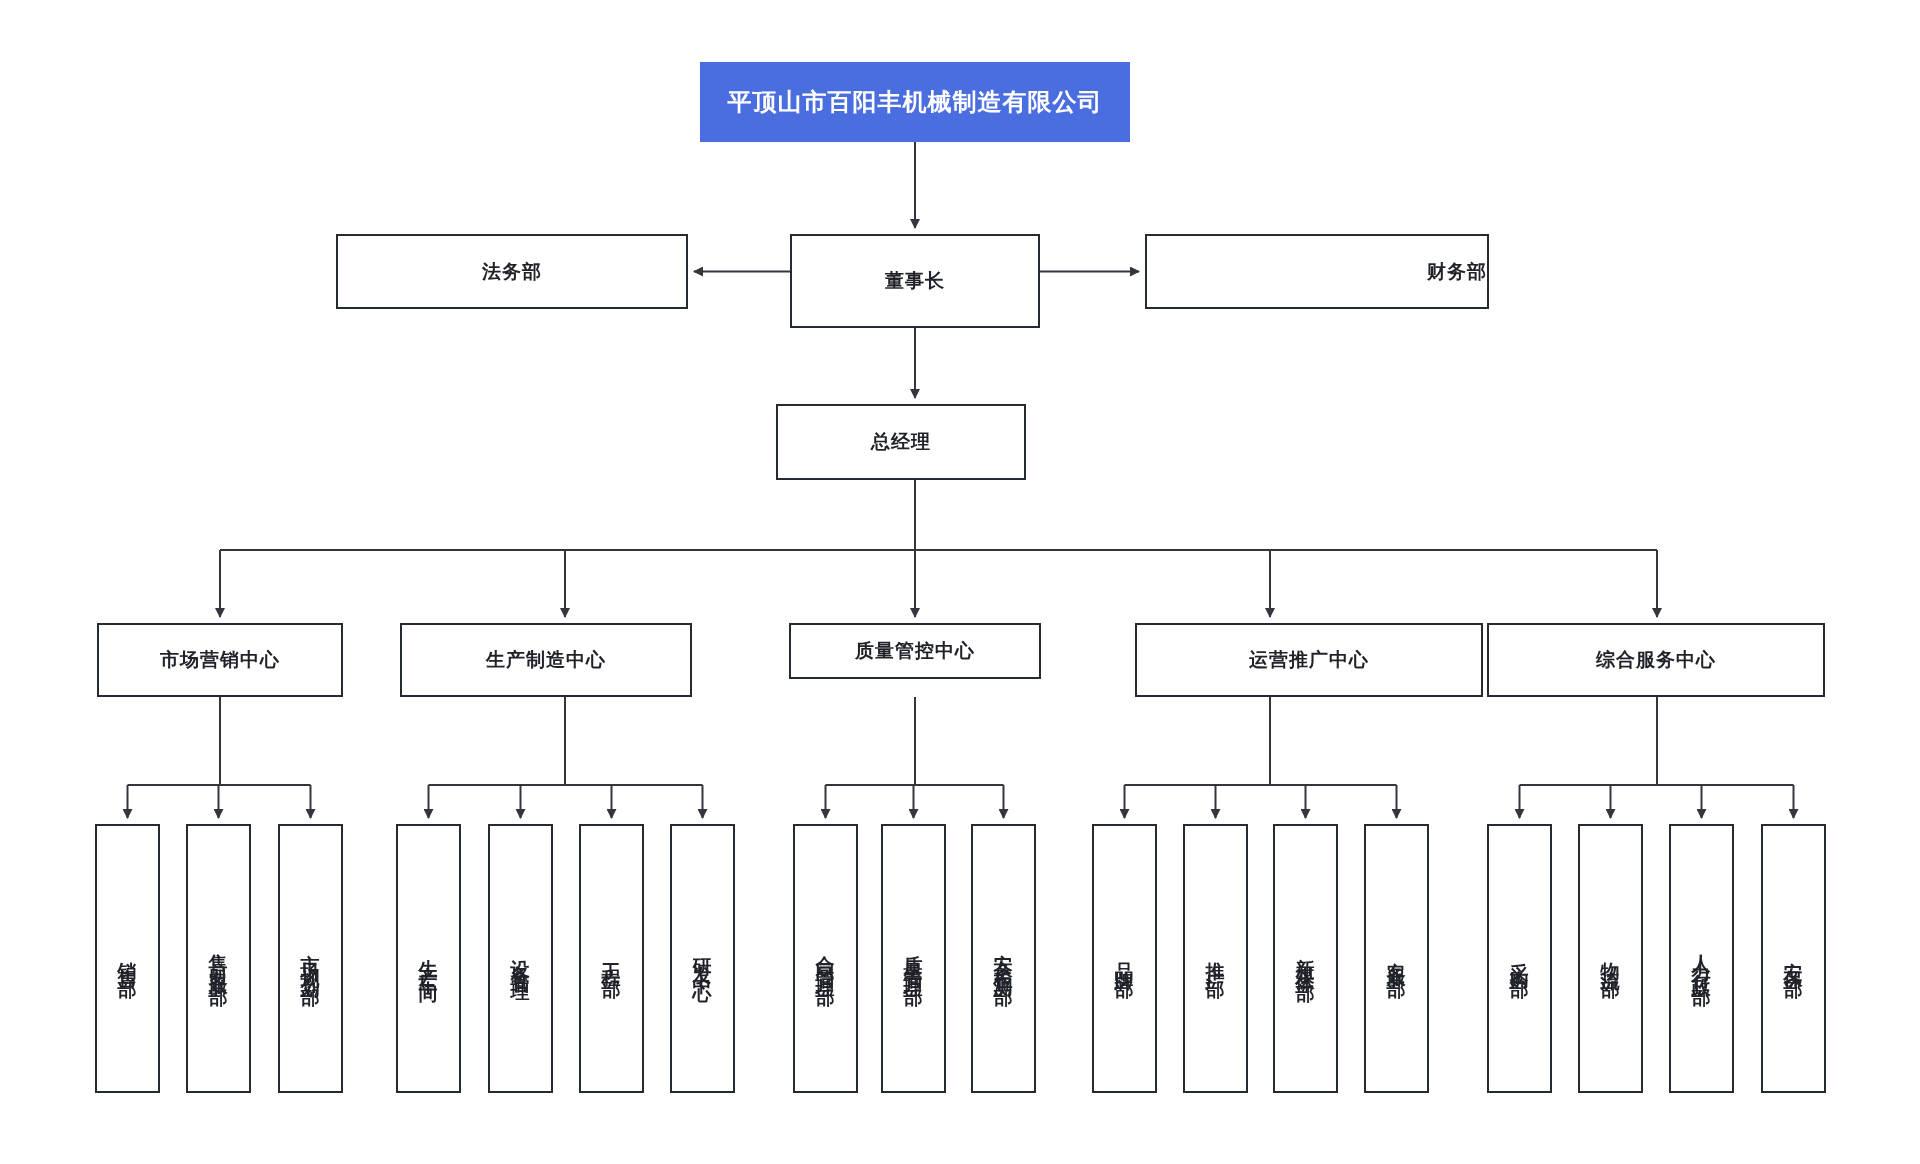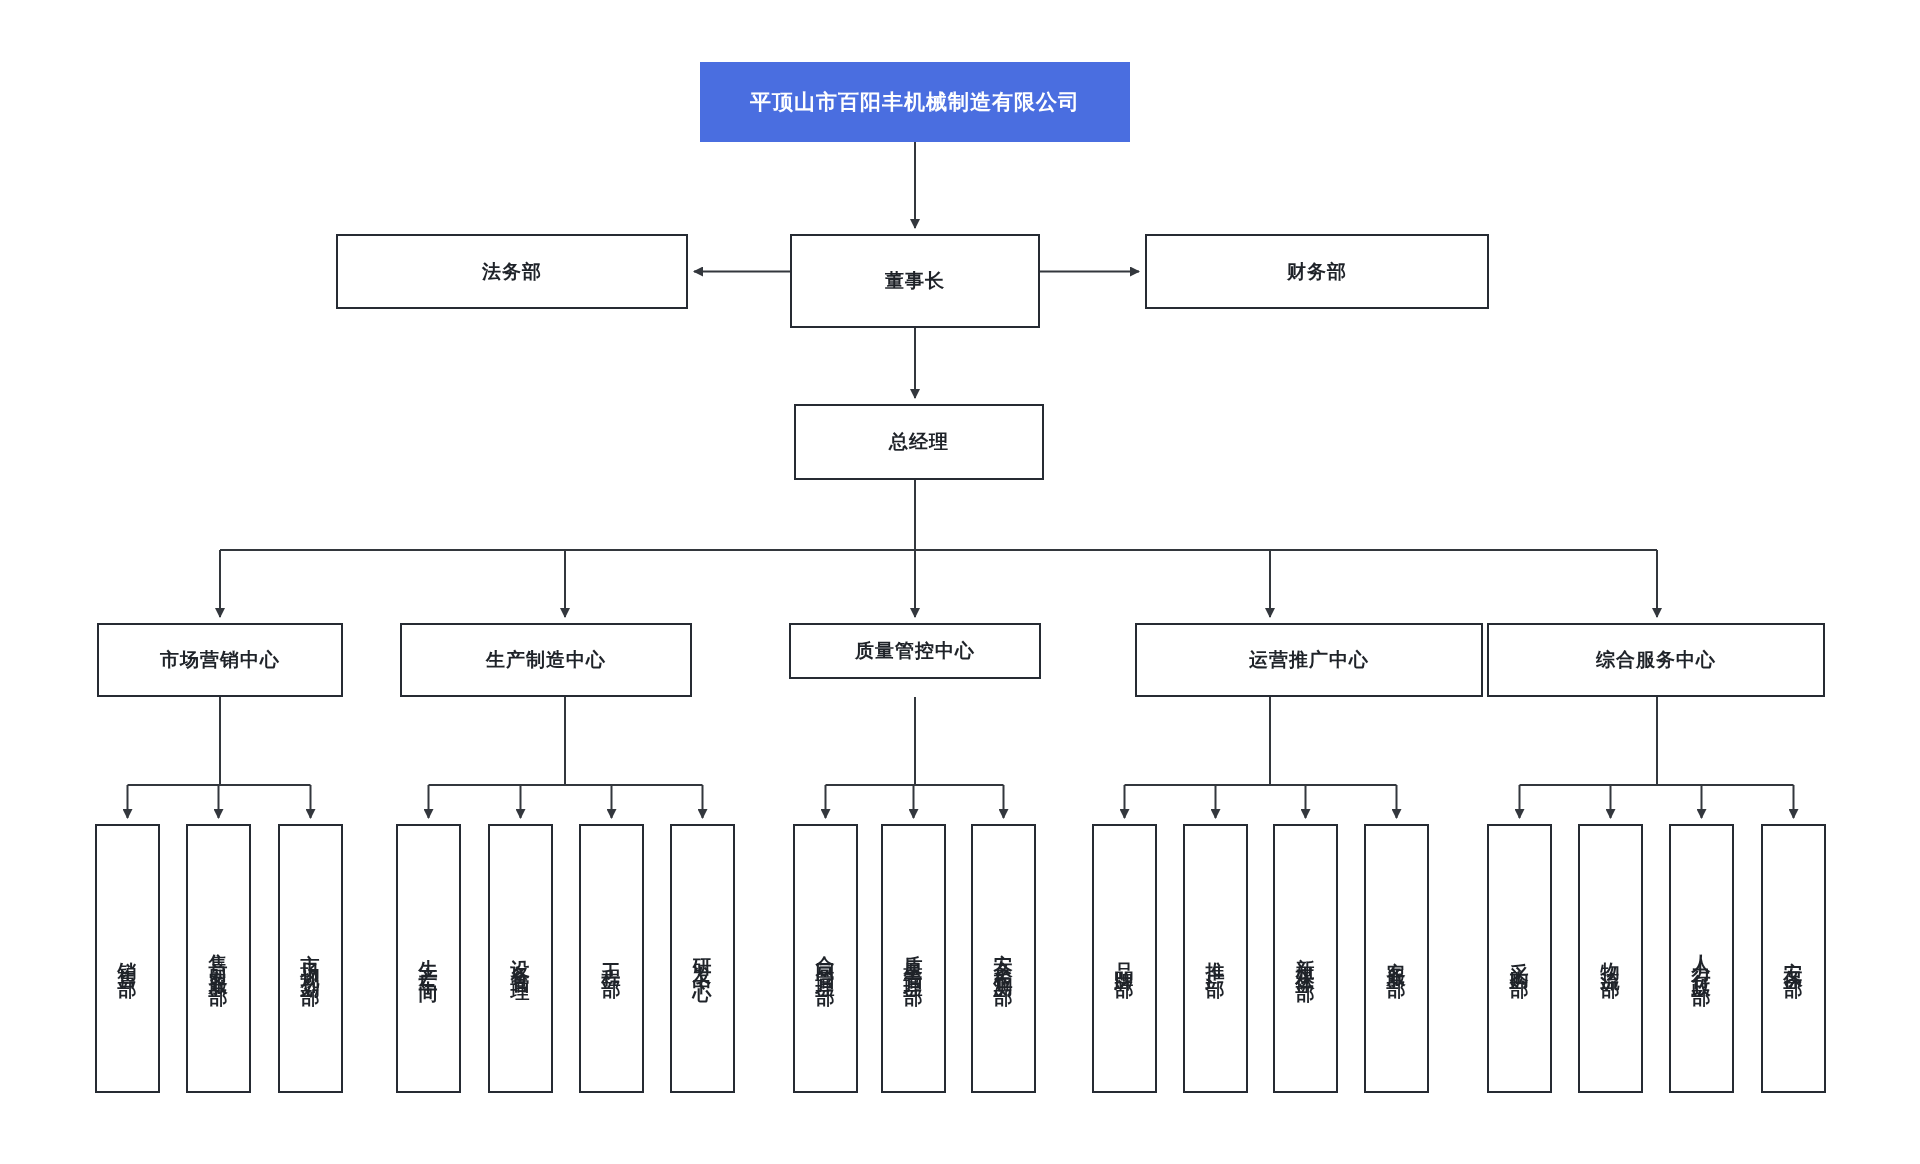--- a/index.html
+++ b/index.html
@@ -7,21 +7,21 @@
     position:relative; width:1920px; height:1164px; background:#ffffff;
     font-family:"DejaVu Sans","Liberation Sans",sans-serif; overflow:hidden;
   }
   svg.wires { position:absolute; left:0; top:0; pointer-events:none; }
   .node {
     position:absolute; box-sizing:border-box; background:#ffffff;
     border:2px solid #262b33; display:flex; align-items:center; justify-content:center;
     color:#1f2329; font-weight:bold; font-size:19px; letter-spacing:1px;
   }
   .node.root {
-    background:#4a6ee0; border:none; color:#ffffff; font-size:21px; letter-spacing:1px;
+    background:#4a6ee0; border:none; color:#ffffff; font-size:24px; letter-spacing:1px;
   }
   .node.leaf span.vtext {
     writing-mode:vertical-rl; text-orientation:upright;
     letter-spacing:8px; font-size:19px; line-height:1;
   }
 </style>
 </head>
 <body>
 
 <div id="canvas">
@@ -90,25 +90,25 @@
   <div class="node root" style="left:700px; top:62px; width:430px; height:80px;">
     <span>平顶山市百阳丰机械制造有限公司</span>
   </div>
 
   <div class="node" style="left:336px; top:234px; width:352px; height:75px;">
     <span>法务部</span>
   </div>
   <div class="node" style="left:790px; top:234px; width:250px; height:94px;">
     <span>董事长</span>
   </div>
-  <div class="node" style="left:1145px; top:234px; width:344px; height:75px;">
+  <div class="node" style="left:1145px; top:234px; width:344px; height:75px;justify-content:flex-end;">
     <span>财务部</span>
   </div>
 
-  <div class="node" style="left:794px; top:404px; width:250px; height:76px;">
+  <div class="node" style="left:776px; top:404px; width:250px; height:76px;">
     <span>总经理</span>
   </div>
 
   <div class="node" style="left:97px; top:623px; width:246px; height:74px;align-items:center;">
     <span>市场营销中心</span>
   </div>
   <div class="node" style="left:400px; top:623px; width:292px; height:74px;">
     <span>生产制造中心</span>
   </div>
   <div class="node" style="left:789px; top:623px; width:252px; height:56px;">

